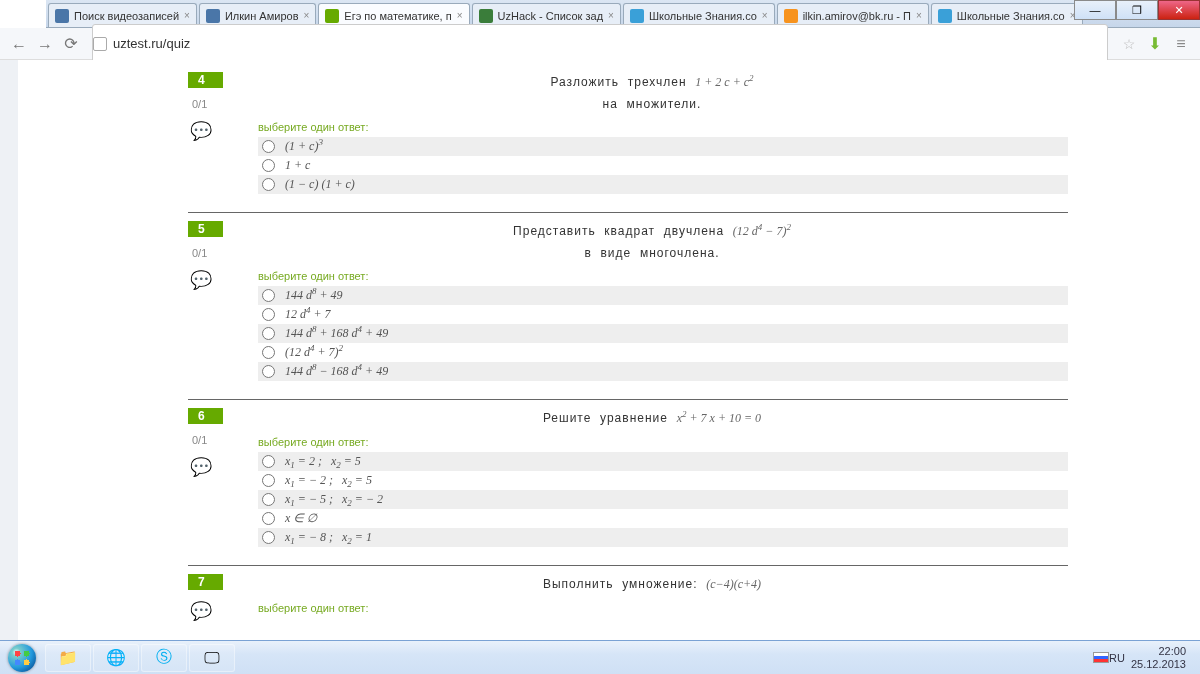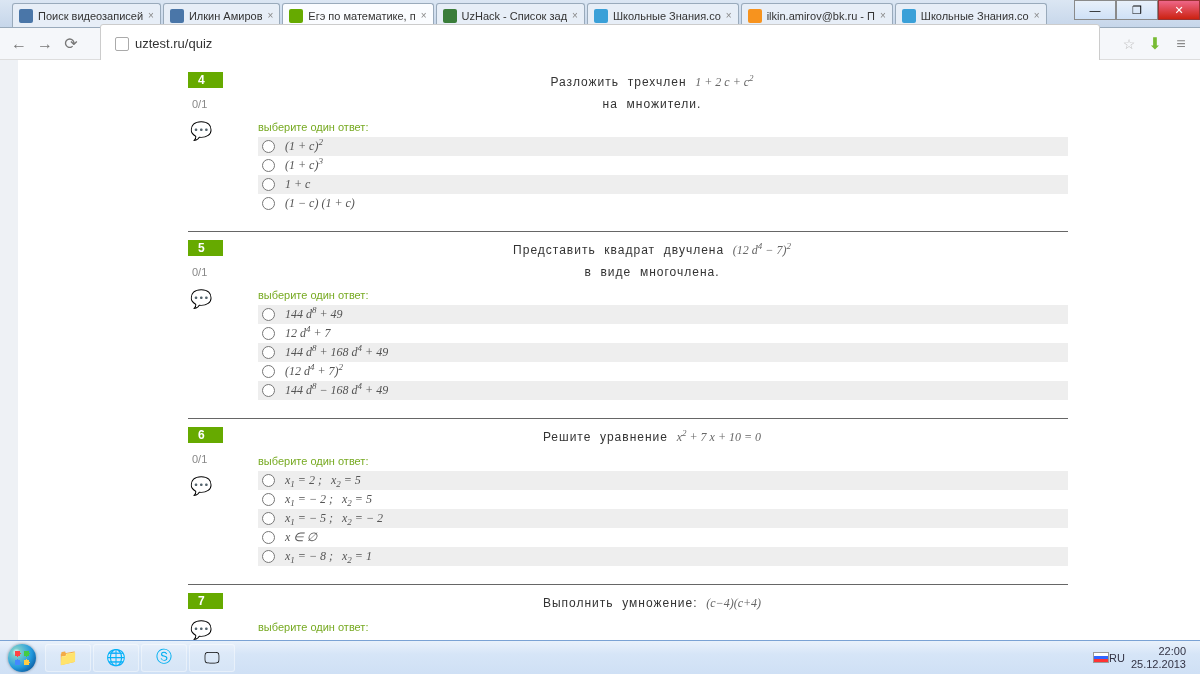--- a/index.html
+++ b/index.html
@@ -4,30 +4,30 @@
 <style>
 * { margin:0; padding:0; box-sizing:border-box; }
 body { font-family:"Segoe UI",Arial,sans-serif; font-size:12px; background:#fff; overflow:hidden; width:1200px; height:674px; position:relative; }
 
 .window-controls { position:absolute; right:0; top:0; display:flex; }
 .wc { width:42px; height:20px; border:1px solid #8a8a8a; display:flex; align-items:center; justify-content:center; font-size:11px; cursor:default; }
 .wc.min { background:linear-gradient(#e8f0fa,#cfe1f7); }
 .wc.max { background:linear-gradient(#e8f0fa,#cfe1f7); }
 .wc.close { background:linear-gradient(#e68,#c21); color:#fff; border-color:#933; }
 
-.tabs-bar { height:28px; background:linear-gradient(#dbe6f3,#c6d6ea); display:flex; align-items:flex-end; padding-left:12px; border-bottom:1px solid #9ab; }
+.tabs-bar { height:28px; background:linear-gradient(#dbe6f3,#c6d6ea); display:flex; align-items:flex-end; padding-left:2px; border-bottom:1px solid #9ab;margin-left:46px; }
 .tab { height:24px; display:flex; align-items:center; padding:0 6px; border:1px solid #9ab; border-bottom:none; border-radius:3px 3px 0 0; margin-right:2px; background:#e7eef7; font-size:11px; color:#333; max-width:155px; cursor:default; }
 .tab.active { background:#fafcff; }
 .tab .favicon { width:14px; height:14px; margin-right:5px; flex-shrink:0; border-radius:2px; }
 .tab .title { white-space:nowrap; overflow:hidden; text-overflow:ellipsis; flex:1; }
 .tab .x { margin-left:5px; color:#888; font-size:10px; }
 
 .toolbar { height:32px; background:#f5f7fa; display:flex; align-items:center; padding:0 8px; border-bottom:1px solid #ddd; gap:4px; }
 .toolbar .nav-btn { width:22px; height:22px; display:flex; align-items:center; justify-content:center; color:#777; font-size:16px; cursor:default; }
-.addr { flex:1; height:40px; border:1px solid #ccc; border-radius:3px; display:flex; align-items:center; padding:0 14px; background:#fff; margin:0 14px; }
+.addr { flex:1; height:40px; border:1px solid #ccc; border-radius:3px; display:flex; align-items:center; padding:0 0; background:#fff; margin:0 6px; }
 .addr .globe { width:14px; height:14px; border:1px solid #aaa; border-radius:2px; margin-right:6px; }
 .addr input { border:none; outline:none; flex:1; font-size:13px; color:#333; }
 .toolbar .star { color:#bbb; font-size:14px; }
 .toolbar .dl { color:#7b3; font-size:16px; }
 .toolbar .menu { color:#888; font-size:16px; }
 
 .viewport { position:absolute; top:60px; left:18px; right:2px; bottom:34px; overflow:hidden; background:#fff; }
 .scroll-gutter { position:absolute; left:0; top:60px; width:18px; bottom:34px; background:#eef1f5; }
 .page { width:880px; margin-left:170px; padding-top:4px; }
 .q { border-top:1px solid #666; padding:8px 0 18px 0; display:flex; }
@@ -130,24 +130,20 @@
       <div class="q-num">4</div>
       <div class="q-score">0/1</div>
       <div class="q-comment">💬</div>
     </div>
     <div class="q-body">
       <div class="q-text">Разложить&nbsp;&nbsp;трехчлен&nbsp;&nbsp;<span class="math">1 + 2 c + c<sup>2</sup></span><br>на&nbsp;&nbsp;множители.</div>
       <div class="instr">выберите один ответ:</div>
       <div class="opts">
             <div class="opt">
               <input type="radio" name="q0" style="">
-              <span class="math">(1 + c)<sup>2</sup></span>
-            </div>
-            <div class="opt">
-              <input type="radio" name="q0" style="">
               <span class="math">(1 + c)<sup>3</sup></span>
             </div>
             <div class="opt">
               <input type="radio" name="q0" style="">
               <span class="math">1 + c</span>
             </div>
             <div class="opt">
               <input type="radio" name="q0" style="">
               <span class="math">(1 − c)&nbsp;(1 + c)</span>
             </div>

